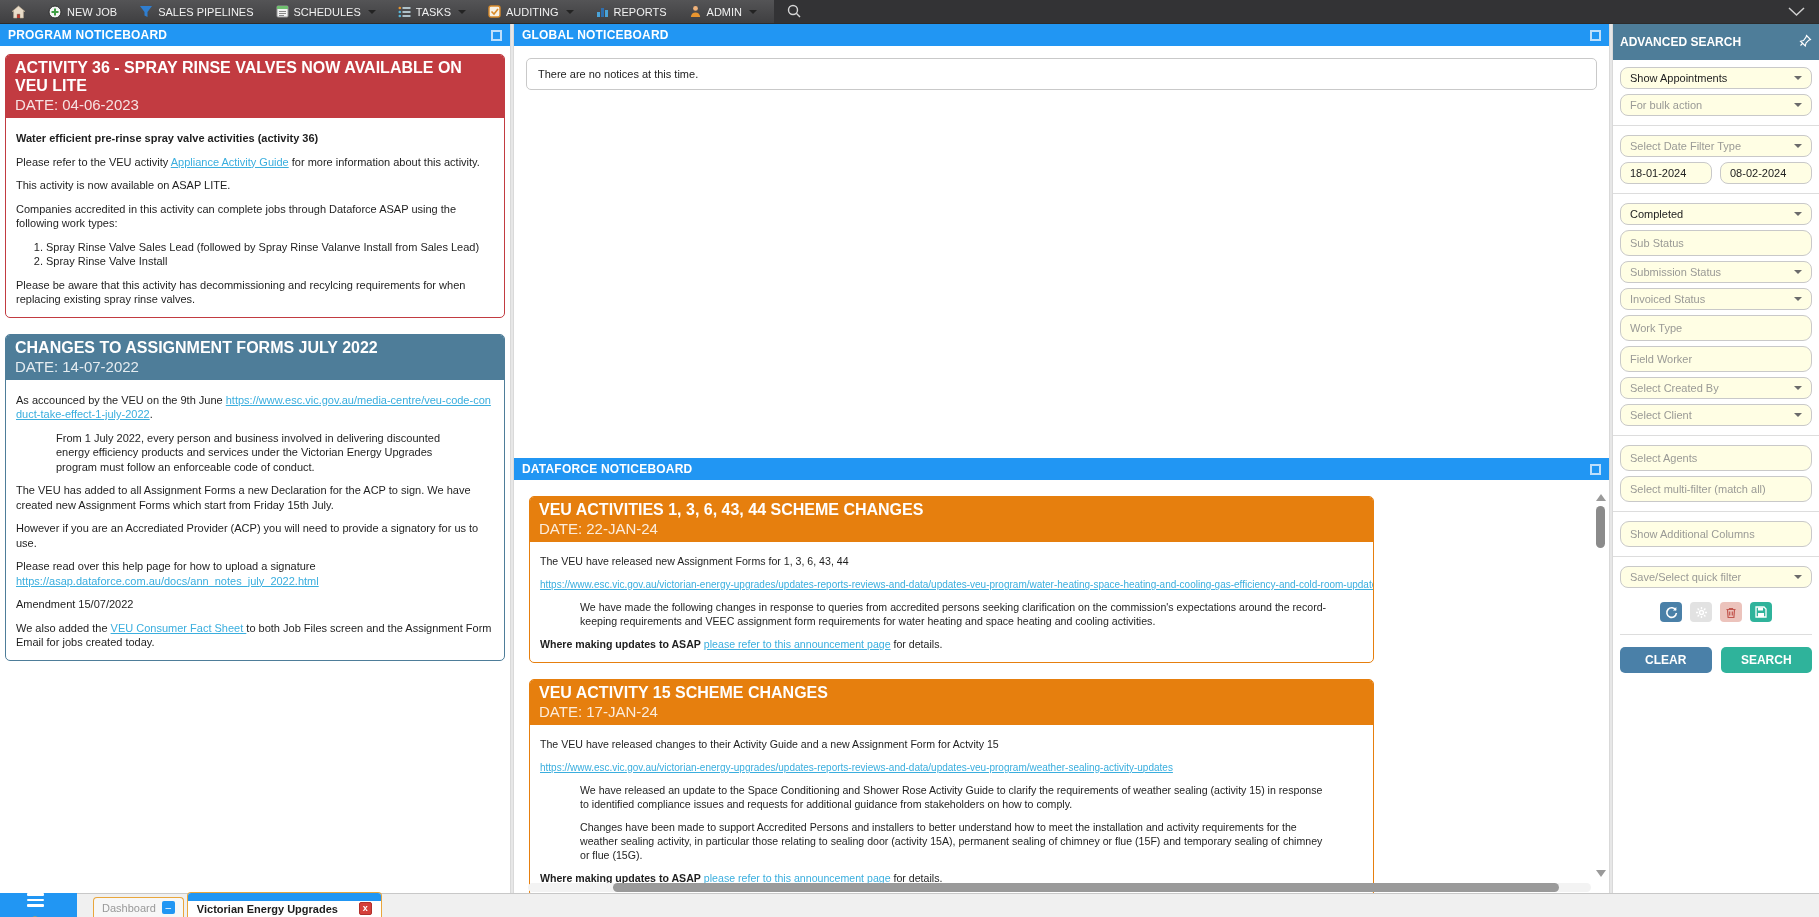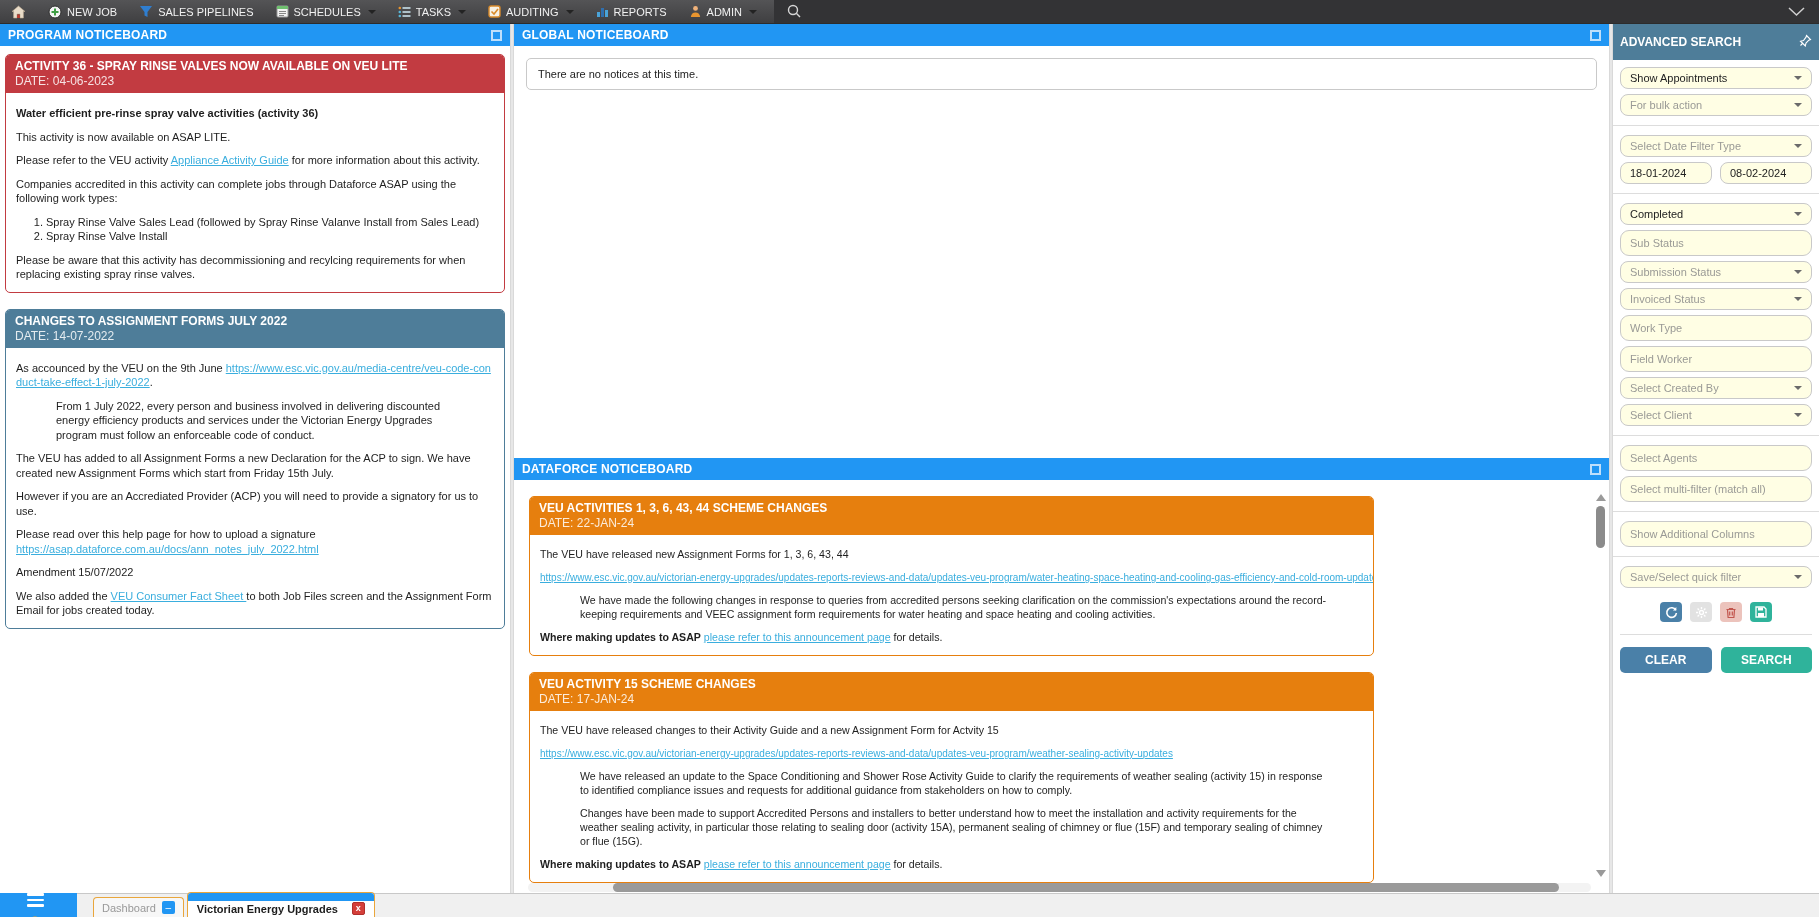--- a/index.html
+++ b/index.html
@@ -25,22 +25,22 @@
   .right-panel { width:206px; display:flex; flex-direction:column; background:#fff; }
 
   .panel-header { height:22px; background:#2196f3; color:#fff; font-weight:bold; font-size:12px;
     display:flex; align-items:center; justify-content:space-between; padding:0 8px; flex:none; letter-spacing:.2px; }
   .win-icon { width:11px; height:11px; border:2px solid #bfdffb; background:transparent; }
 
   
   .board-body { padding:8px 5px 0 5px; overflow:hidden; flex:1; }
   .notice { border-radius:5px; background:#fff; margin-bottom:16px; overflow:hidden; }
   .notice-header { padding:4px 9px 5px 9px; }
-  .n-title { font-size:12px; font-weight:bold; color:#fff; }
-  .n-date { font-size:12px; color:rgba(255,255,255,.85); margin-top:1px; }
+  .n-title { font-size:16px; font-weight:bold; color:#fff; }
+  .n-date { font-size:15px; color:rgba(255,255,255,.85); margin-top:1px; }
   .notice-body { padding:4px 10px 10px 10px; font-size:11px; color:#1e1e1e; line-height:1.32; }
   .notice-body p { margin-top:9px; }
   .notice-body ol { margin:9px 0 0 30px; }
   .notice-body .quote { margin:9px 30px 0 40px; }
   .red    { border:1px solid #c23b41; }  .red    .notice-header { background:#c23b41; }
   .steel  { border:1px solid #4e7d99; }  .steel  .notice-header { background:#4e7d99; }
   .orange { border:1px solid #e67f0e; }  .orange .notice-header { background:#e67f0e; }
   a.lnk { color:#3aaede; text-decoration:underline; cursor:pointer; }
   a.url { word-break:break-all; }
   .bold { font-weight:bold; }
@@ -93,21 +93,21 @@
   .burger i { display:block; width:17px; height:2.5px; background:#fff; border-radius:1px; }
   .brand-name { color:#fff; font-size:15px; letter-spacing:4px; font-weight:400; }
   .tab { border:1px solid #e9a63c; border-bottom:none; border-radius:4px 4px 0 0;
     display:flex; align-items:center; gap:6px; font-size:11px; padding:0 8px; cursor:pointer; }
   .tab.dash { height:20px; margin-left:16px; background:#f7f7f7; color:#999; }
   .mini-icon { width:13px; height:13px; background:#2196f3; border-radius:2px; color:#fff;
     display:flex; align-items:center; justify-content:center; font-size:10px; line-height:1; }
   .tab.active { height:25px; margin-left:3px; background:#fff; color:#1c1c1c; font-weight:bold;
     flex-direction:column; align-items:stretch; gap:0; padding:0; overflow:hidden; }
   .tab-top { height:8px; background:#2196f3; }
-  .tab-label-row { display:flex; align-items:center; gap:14px; padding:0 9px; height:17px; }
+  .tab-label-row { display:flex; align-items:center; gap:21px; padding:0 9px; height:17px; }
   .close-icon { width:13px; height:13px; background:#d43f3a; border:1px solid #b02f2c; border-radius:2px;
     color:#fff; display:flex; align-items:center; justify-content:center; font-size:9px; font-weight:bold; line-height:1; }
 </style>
 </head>
 <body>
 
 <nav class="topnav">
   <div class="nav-item">
     <span>
         <svg width="15" height="14" viewBox="0 0 15 14">
@@ -208,22 +208,22 @@
     </div>
     <div class="board-body">
 
       <article class="notice red">
         <div class="notice-header">
           <div class="n-title">ACTIVITY 36 - SPRAY RINSE VALVES NOW AVAILABLE ON VEU LITE</div>
           <div class="n-date">DATE: 04-06-2023</div>
         </div>
         <div class="notice-body">
           <p class="bold">Water efficient pre-rinse spray valve activities (activity 36)</p>
+          <p><span>Please refer to the VEU activity </span><a class="lnk">Appliance Activity Guide</a><span> for more information about this activity.</span></p>
           <p>This activity is now available on ASAP LITE.</p>
-          <p><span>Please refer to the VEU activity </span><a class="lnk">Appliance Activity Guide</a><span> for more information about this activity.</span></p>
           <p>Companies accredited in this activity can complete jobs through Dataforce ASAP using the following work types:</p>
           <ol>
             <li>Spray Rinse Valve Sales Lead (followed by Spray Rinse Valanve Install from Sales Lead)</li>
             <li>Spray Rinse Valve Install</li>
           </ol>
           <p> Please be aware that this activity has decommissioning and recylcing requirements for when replacing existing spray rinse valves.</p>
         </div>
       </article>
 
       <article class="notice steel">

